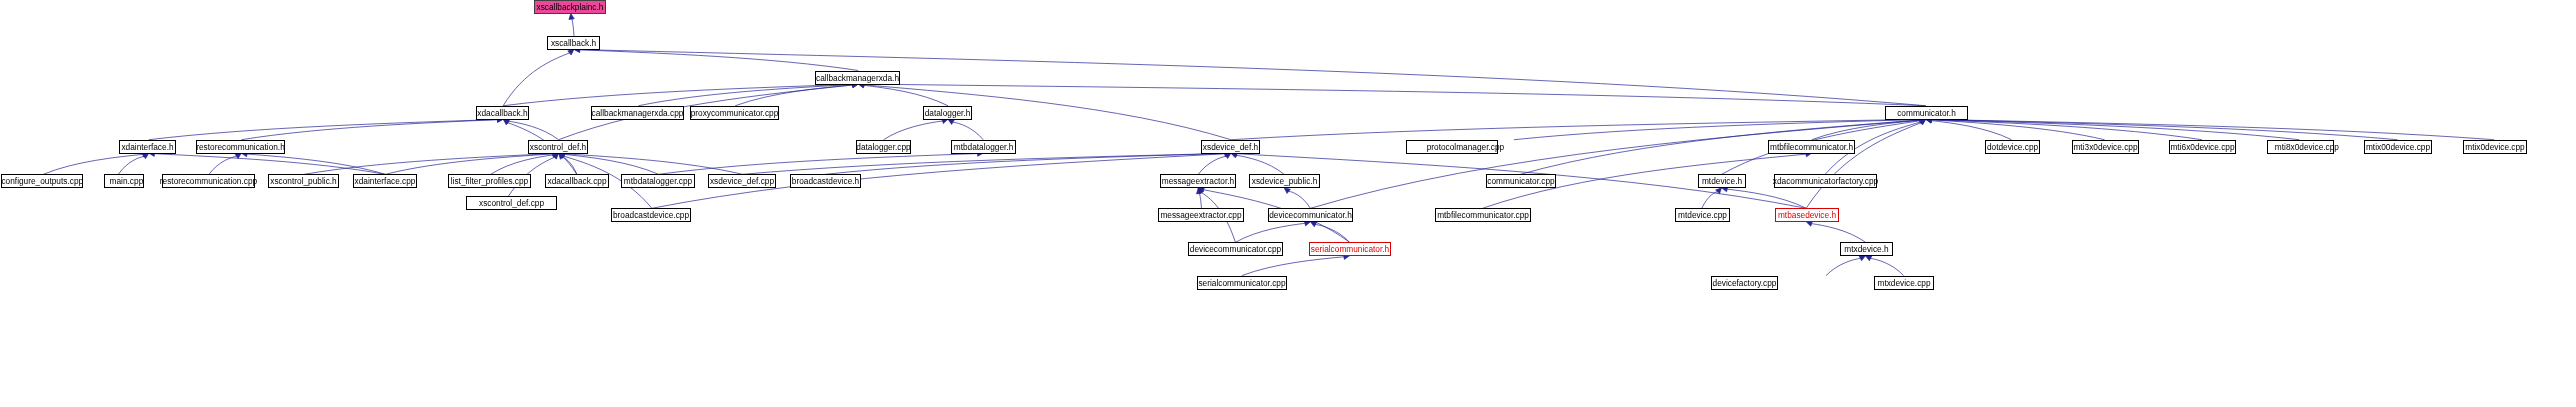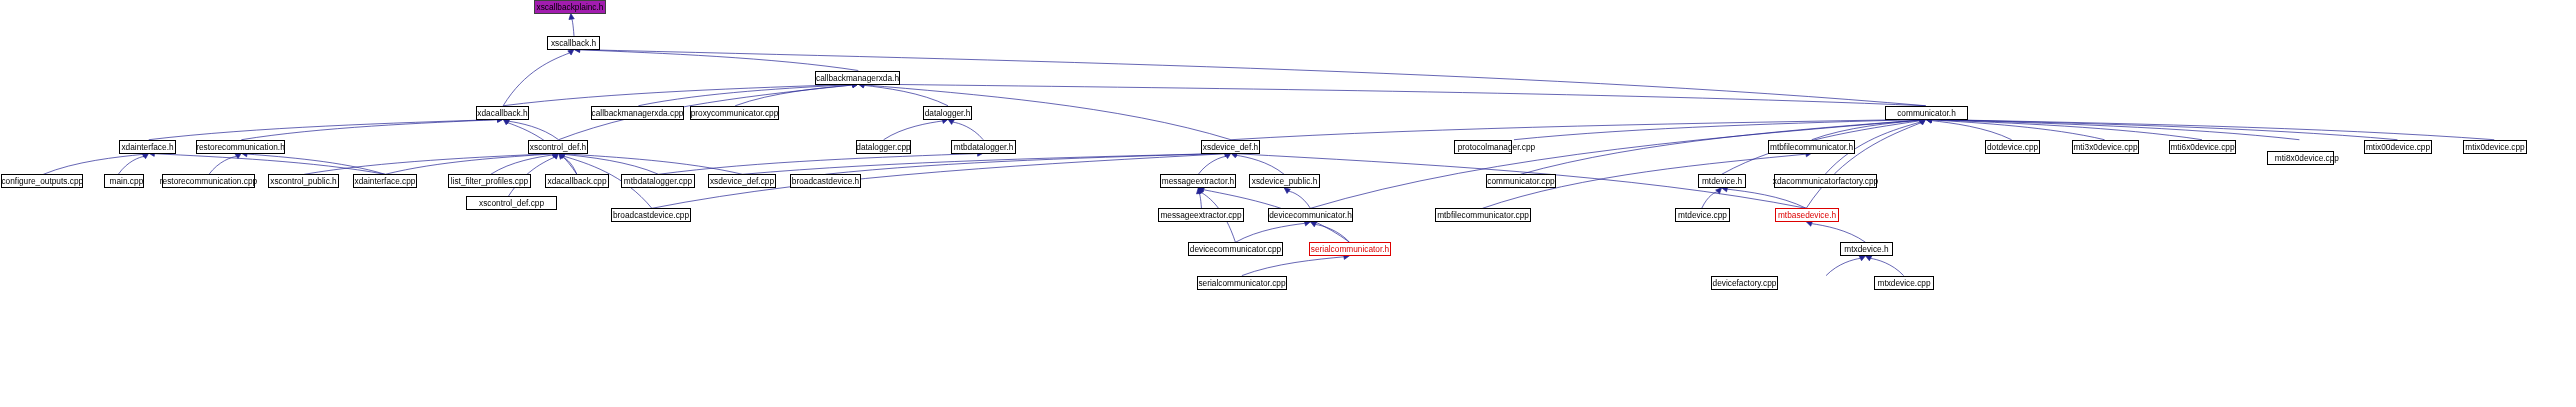--- a/index.html
+++ b/index.html
@@ -4,21 +4,21 @@
 <style>
   html,body{margin:0;padding:0;background:#ffffff;}
   #graph{position:relative;width:2576px;height:407px;
          font-family:"Liberation Sans","DejaVu Sans",sans-serif;
          background:#ffffff;overflow:hidden;}
   .node{position:absolute;box-sizing:border-box;
         border:0.6px solid #000000;background:#ffffff;color:#000000;
         font-size:8.3px;line-height:1;white-space:nowrap;
         display:flex;align-items:center;justify-content:center;
         padding:0 3.2px;height:13.5px;}
-  .node.root{background:#a21caf;border:0.6px solid #404040;}
+  .node.root{background:#ec4899;border:0.6px solid #404040;}
   .node.red{border:0.6px solid #dd0000;color:#dd0000;}
   svg.edges{position:absolute;left:0;top:0;width:2576px;height:407px;
             pointer-events:none;}
   svg.edges path,svg.edges line{stroke:#252594;stroke-width:1.1;fill:none;}
   svg.edges polygon{fill:#252594;stroke:#252594;}
 </style>
 </head>
 <body>
 
 <div id="graph">
@@ -160,26 +160,26 @@
       <div class="node" style="left: 591px; top: 106px; width: 93px;">callbackmanagerxda.cpp</div>
       <div class="node" style="left: 690px; top: 106px; width: 89px;">proxycommunicator.cpp</div>
       <div class="node" style="left: 923px; top: 106px; width: 49px;">datalogger.h</div>
       <div class="node" style="left: 1885px; top: 106px; width: 83px;">communicator.h</div>
       <div class="node" style="left: 119px; top: 140px; width: 57px;">xdainterface.h</div>
       <div class="node" style="left: 196px; top: 140px; width: 89px;">restorecommunication.h</div>
       <div class="node" style="left: 528px; top: 140px; width: 60px;">xscontrol_def.h</div>
       <div class="node" style="left: 856px; top: 140px; width: 55px;">datalogger.cpp</div>
       <div class="node" style="left: 951px; top: 140px; width: 65px;">mtbdatalogger.h</div>
       <div class="node" style="left: 1201px; top: 140px; width: 59px;">xsdevice_def.h</div>
-      <div class="node" style="left: 1454px; top: 140px; width: 58px; padding-left: 30px;">protocolmanager.cpp</div>
+      <div class="node" style="left: 1406px; top: 140px; width: 92px; padding-left: 30px;">protocolmanager.cpp</div>
       <div class="node" style="left: 1768px; top: 140px; width: 87px;">mtbfilecommunicator.h</div>
       <div class="node" style="left: 1985px; top: 140px; width: 55px;">dotdevice.cpp</div>
       <div class="node" style="left: 2072px; top: 140px; width: 67px;">mti3x0device.cpp</div>
       <div class="node" style="left: 2169px; top: 140px; width: 67px;">mti6x0device.cpp</div>
-      <div class="node" style="left: 2267px; top: 151px; width: 67px; padding-left: 16px;">mti8x0device.cpp</div>
+      <div class="node" style="left: 2267px; top: 140px; width: 67px; padding-left: 16px;">mti8x0device.cpp</div>
       <div class="node" style="left: 2364px; top: 140px; width: 68px;">mtix00device.cpp</div>
       <div class="node" style="left: 2463px; top: 140px; width: 64px;">mtix0device.cpp</div>
       <div class="node" style="left: 1.3px; top: 174px; width: 82px;">configure_outputs.cpp</div>
       <div class="node" style="left: 104px; top: 174px; width: 40px; padding-left: 8px;">main.cpp</div>
       <div class="node" style="left: 162px; top: 174px; width: 93px;">restorecommunication.cpp</div>
       <div class="node" style="left: 268px; top: 174px; width: 71px; text-align: center;">xscontrol_public.h</div>
       <div class="node" style="left: 353px; top: 174px; width: 64px;">xdainterface.cpp</div>
       <div class="node" style="left: 448px; top: 174px; width: 83px;">list_filter_profiles.cpp</div>
       <div class="node" style="left: 545px; top: 174px; width: 64px;">xdacallback.cpp</div>
       <div class="node" style="left: 621px; top: 174px; width: 74px;">mtbdatalogger.cpp</div>

